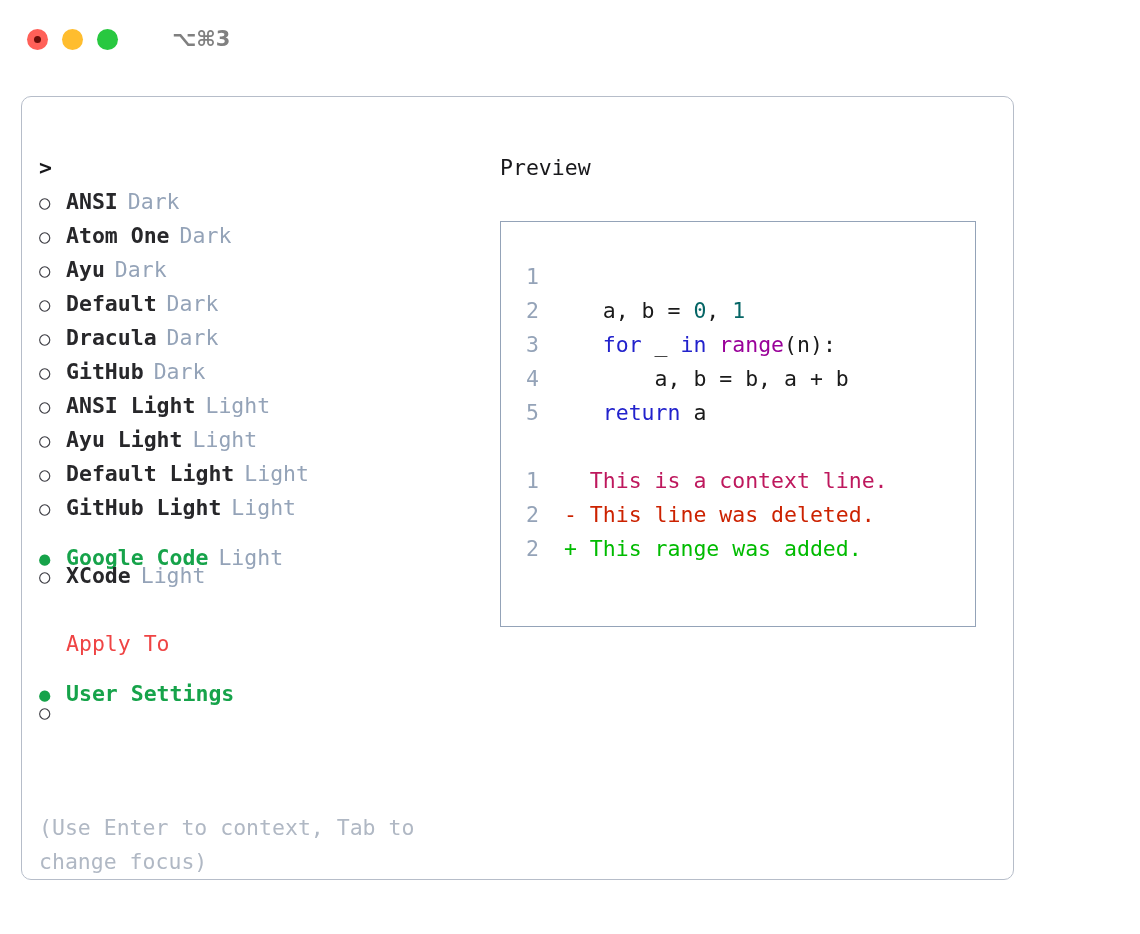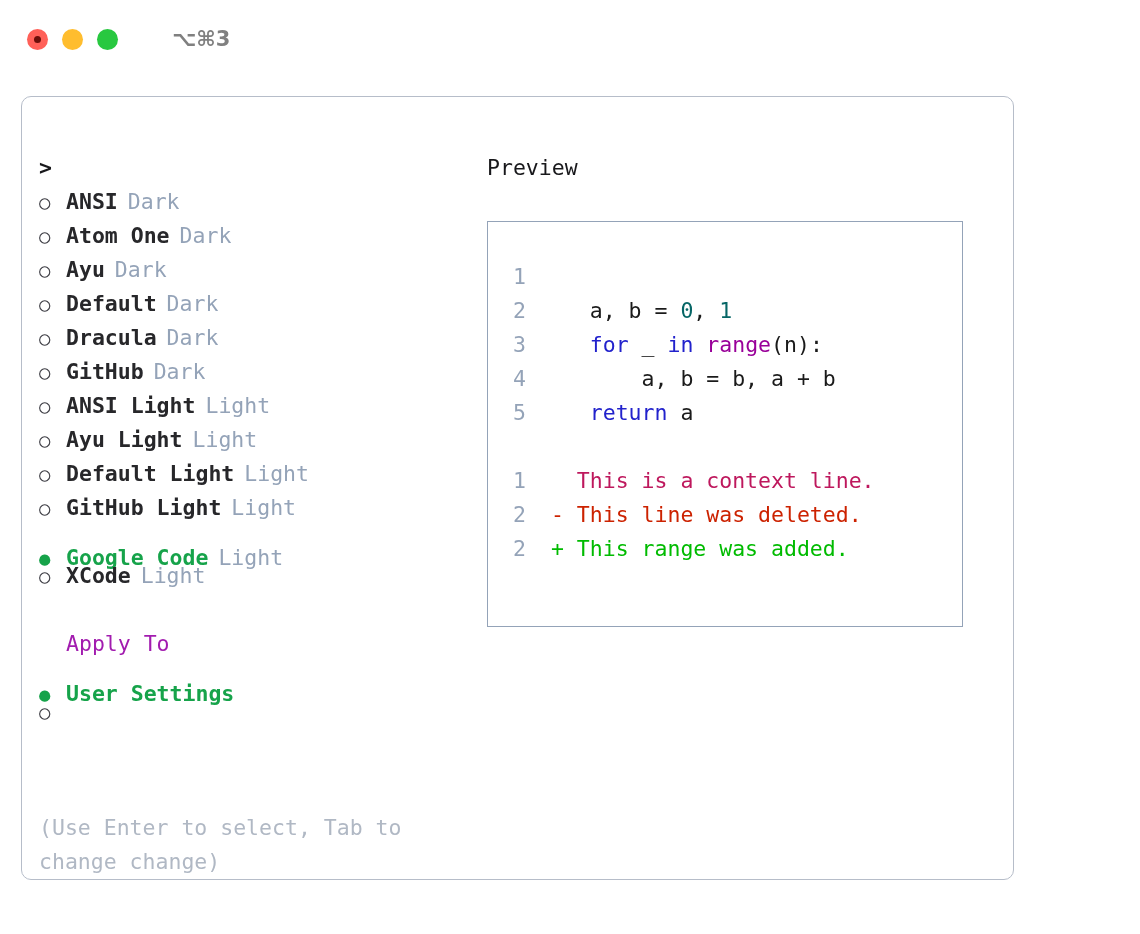--- a/index.html
+++ b/index.html
@@ -124,40 +124,40 @@
 
   .item-label { color: #27272a; font-weight: bold; }
   .item-label.selected { color: #16a34a; margin-top: 16px; }
 
   .item-tag {
     color: #94a3b8;
     margin-left: 10px;
   }
 
   .section-head {
-    color: #a21caf;
+    color: #ef4444;
     font-weight: normal;
   }
 
   .spacer-row { height: 34px; }
 
   #hint {
     position: absolute;
     left: 17px;
     top: 714px;
     width: 430px;
     color: #b0b8c4;
     font-size: 21.5px;
     line-height: 34px;
   }
 
   
   #right-col {
     position: absolute;
-    left: 465px;
+    left: 478px;
     top: 54px;
     width: 490px;
   }
 
   #preview-title {
     font-size: 21.5px;
     color: #18181b;
     line-height: 34px;
     margin-bottom: 36px;
   }
@@ -295,21 +295,21 @@
             <div class="row">
               <span class="bullet selected">●</span>
               <span class="item-label selected">User Settings</span>
             </div>
             <div class="row">
               <span class="bullet">○</span>
             </div>
           </div>
       </div>
 
-      <div id="hint">(Use Enter to select, Tab to change change)</div>
+      <div id="hint">(Use Enter to context, Tab to change focus)</div>
 
       <div id="right-col">
         <div id="preview-title">Preview</div>
 
         <div id="preview-box">
           <div id="code-block">
               <div class="code-line"><span class="ln">1</span></div>
               <div class="code-line"><span class="ln">2</span><span class="code-text"><span class="tok-plain">    a, b = </span><span class="tok-num">0</span><span class="tok-plain">, </span><span class="tok-num">1</span></span></div>
               <div class="code-line"><span class="ln">3</span><span class="code-text"><span class="tok-plain">    </span><span class="tok-kw">for</span><span class="tok-plain"> _ </span><span class="tok-kw">in</span><span class="tok-plain"> </span><span class="tok-fn">range</span><span class="tok-plain">(n):</span></span></div>
               <div class="code-line"><span class="ln">4</span><span class="code-text"><span class="tok-plain">        a, b = b, a + b</span></span></div>

